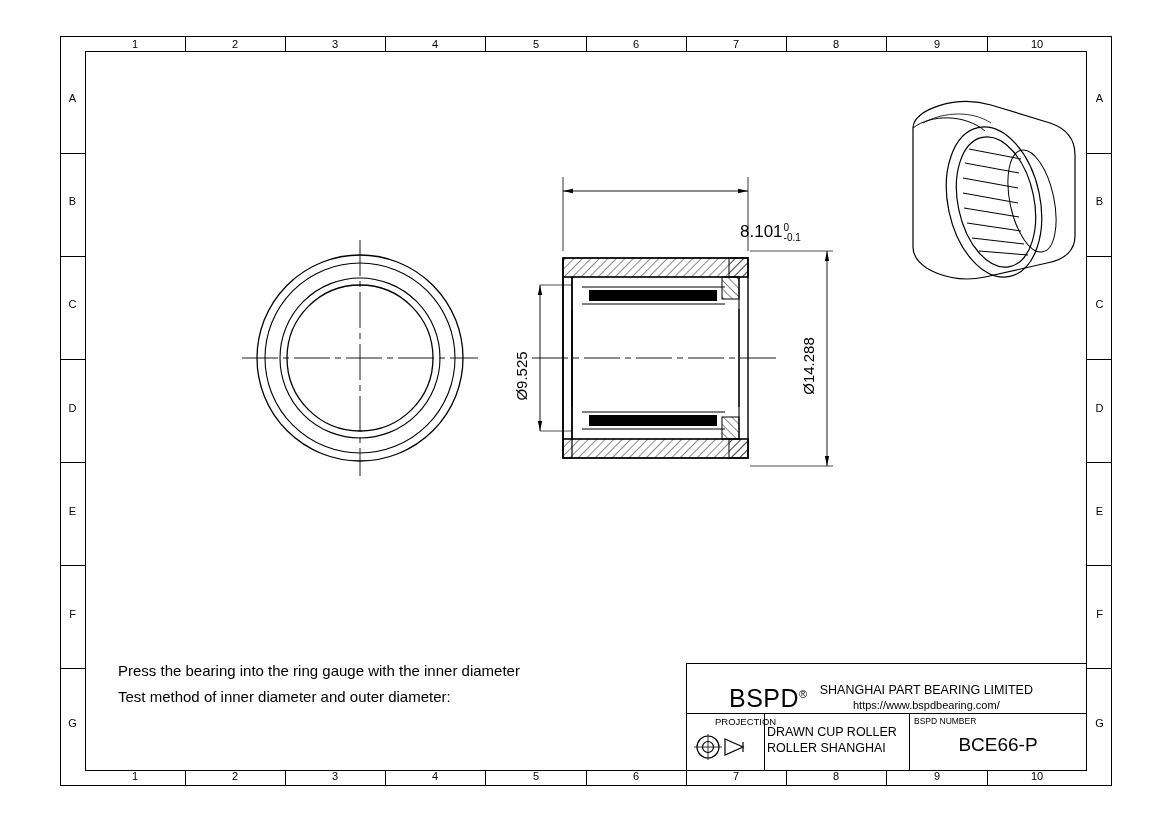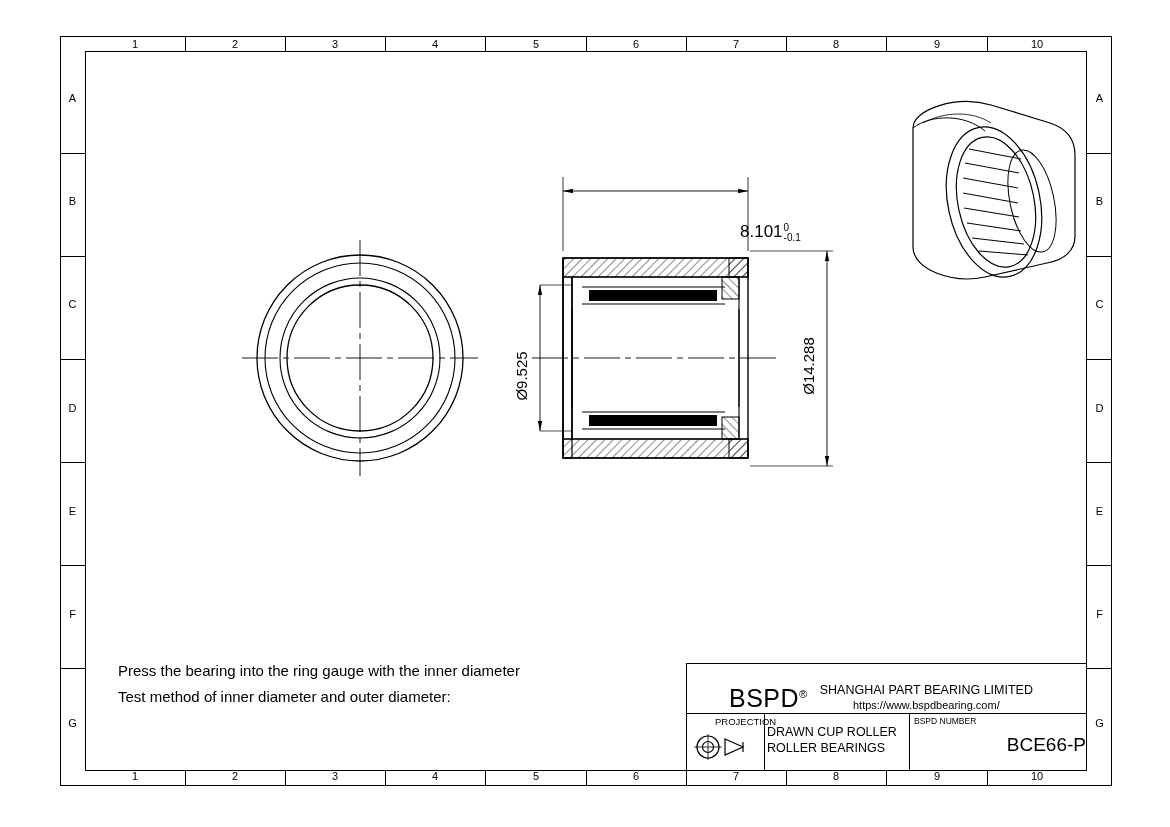--- a/index.html
+++ b/index.html
@@ -171,21 +171,21 @@
   }
   .cell-part .lbl {
     font-size: 8.5px;
     position: absolute;
     top: 2px; left: 4px;
   }
   .cell-part .val {
     position: absolute;
     top: 20px; left: 0;
     width: 100%;
-    text-align: right;
+    text-align: center;
     font-size: 19px;
   }
   .vtext {
     font-size: 15px;
   }
 </style>
 </head>
 <body>
 
 <div class="sheet">
@@ -411,21 +411,21 @@
           <circle cx="15" cy="15" r="11" fill="none" stroke="#000" stroke-width="1.2"></circle>
           <circle cx="15" cy="15" r="5.5" fill="none" stroke="#000" stroke-width="1.2"></circle>
           <line x1="1" y1="15" x2="29" y2="15" stroke="#000" stroke-width="0.8"></line>
           <line x1="15" y1="2" x2="15" y2="28" stroke="#000" stroke-width="0.8"></line>
           <path d="M32,7 L50,15 L50,15 L32,23 Z" fill="none" stroke="#000" stroke-width="1.2"></path>
           <line x1="50" y1="10" x2="50" y2="20" stroke="#000" stroke-width="1.2"></line>
         </svg>
       </div>
       <div class="cell-desc">
         <div>DRAWN CUP ROLLER</div>
-        <div>ROLLER BEARINGS</div>
+        <div>ROLLER SHANGHAI</div>
       </div>
       <div class="cell-part">
         <div class="lbl">BSPD NUMBER</div>
         <div class="val">BCE66-P</div>
       </div>
     </div>
   </div>
 
 </div>
 

